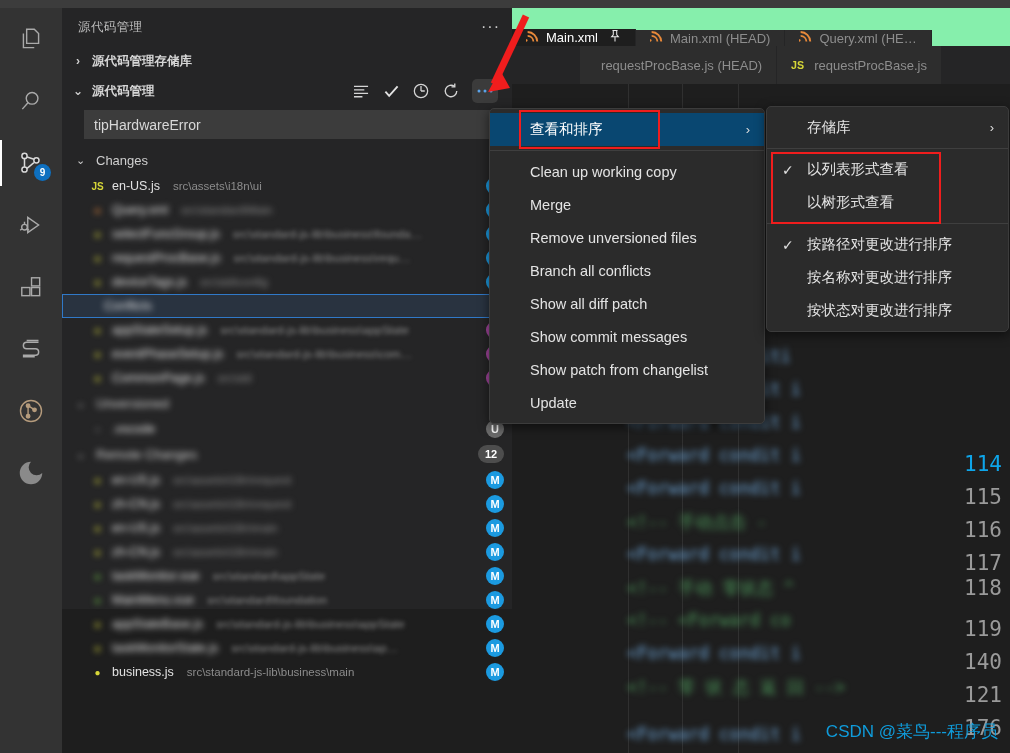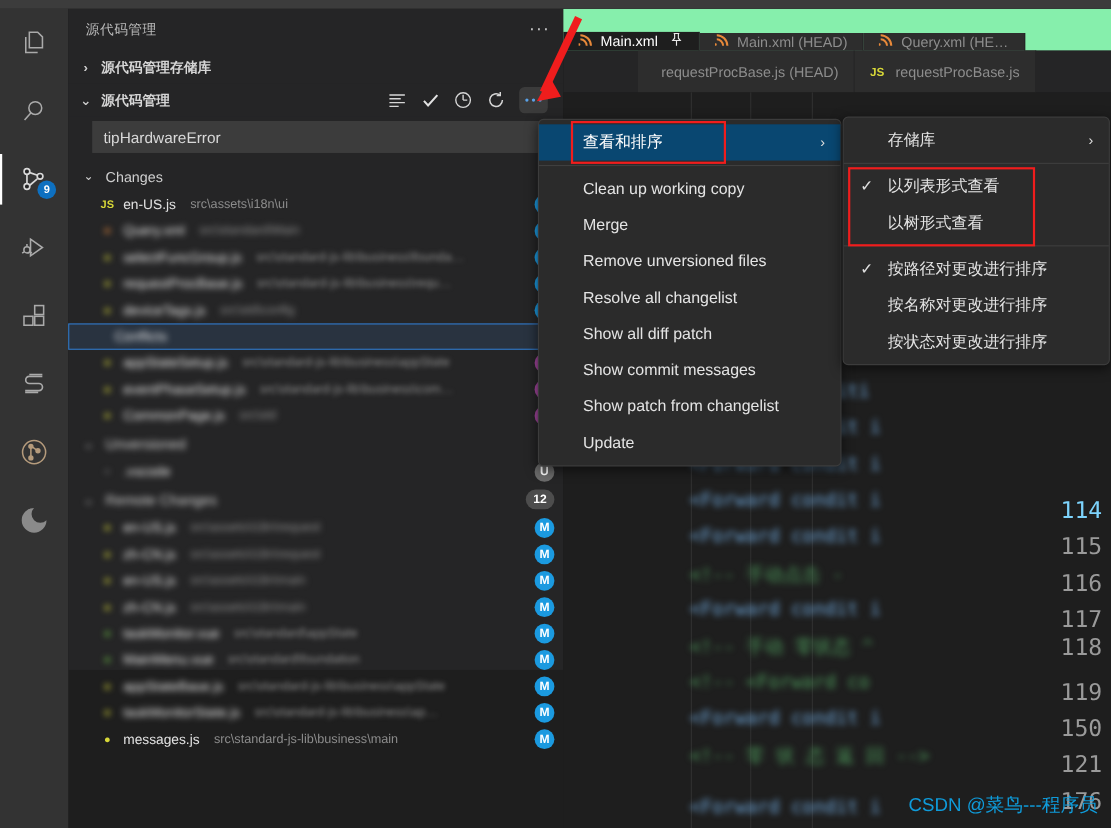--- a/index.html
+++ b/index.html
@@ -435,21 +435,21 @@
         <span class="badge M">M</span>
       </div>
       <div class="file-row">
         <span class="ficon blurred" style="color:#d7d738">●</span>
         <span class="fname blurred">taskMonitorState.js</span>
         <span class="fpath blurred-soft">src\standard-js-lib\business\ap…</span>
         <span class="badge M">M</span>
       </div>
       <div class="file-row">
         <span class="ficon" style="color:#d7d738">●</span>
-        <span class="fname">messages.js</span>
+        <span class="fname">business.js</span>
         <span class="fpath">src\standard-js-lib\business\main</span>
         <span class="badge M">M</span>
       </div>
     </div>
   </div>
 
   <div class="editor">
 
     <div class="tabrow">
       <div class="tab active">
@@ -496,27 +496,27 @@
         </span>
         <span>requestProcBase.js</span>
       </div>
     </div>
 
     <div class="code-area">
       <div class="vline" style="left:116px;"></div>
       <div class="vline" style="left:170px;"></div>
       <div class="vline" style="left:226px;"></div>
 
-      <div class="lnum" style="top:368px; color:#7dd3fc;text-align:right;">114</div>
+      <div class="lnum" style="top:368px; color:#0ea5e9;text-align:right;">114</div>
       <div class="lnum" style="top:401px;">115</div>
       <div class="lnum" style="top:434px;">116</div>
       <div class="lnum" style="top:467px;">117</div>
       <div class="lnum" style="top:492px;">118</div>
       <div class="lnum" style="top:533px;">119</div>
-      <div class="lnum" style="top:566px;">150</div>
+      <div class="lnum" style="top:566px;">140</div>
       <div class="lnum" style="top:599px;">121</div>
       <div class="lnum" style="top:632px;">176</div>
 
       <div class="code-line c-blue" style="top:262px;">&lt;Forward conditi</div>
       <div class="code-line c-blue" style="top:295px;">&lt;Forward condit i</div>
       <div class="code-line c-blue" style="top:328px;">&lt;Forward condit i</div>
       <div class="code-line c-blue" style="top:361px;">&lt;Forward condit i</div>
       <div class="code-line c-blue" style="top:394px;">&lt;Forward condit i</div>
       <div class="code-line c-green" style="top:427px;">&lt;!-- 手动点击 -</div>
       <div class="code-line c-blue" style="top:460px;">&lt;Forward condit i</div>
@@ -537,21 +537,21 @@
     <div class="menu-item">
       <span>Clean up working copy</span>
     </div>
     <div class="menu-item">
       <span>Merge</span>
     </div>
     <div class="menu-item">
       <span>Remove unversioned files</span>
     </div>
     <div class="menu-item">
-      <span>Resolve all changelist</span>
+      <span>Branch all conflicts</span>
     </div>
     <div class="menu-item">
       <span>Show all diff patch</span>
     </div>
     <div class="menu-item">
       <span>Show commit messages</span>
     </div>
     <div class="menu-item">
       <span>Show patch from changelist</span>
     </div>

